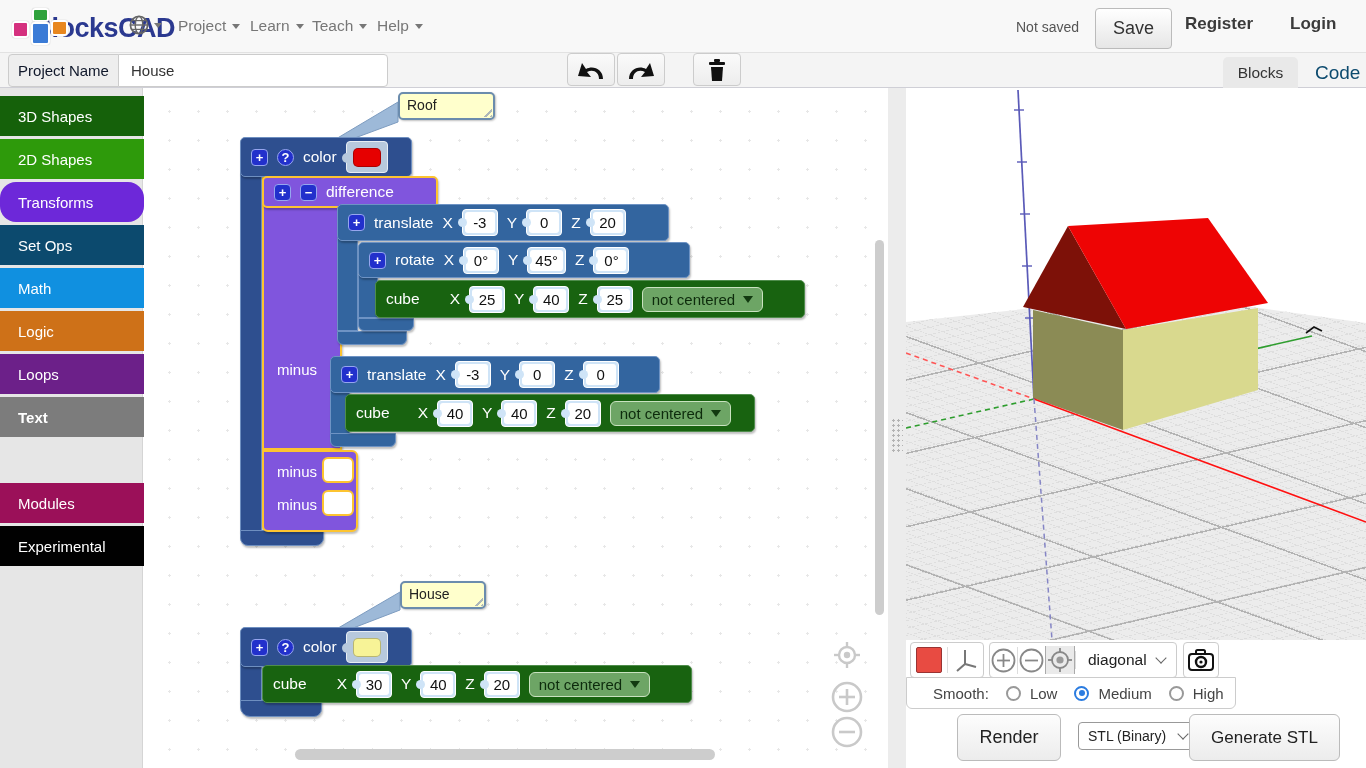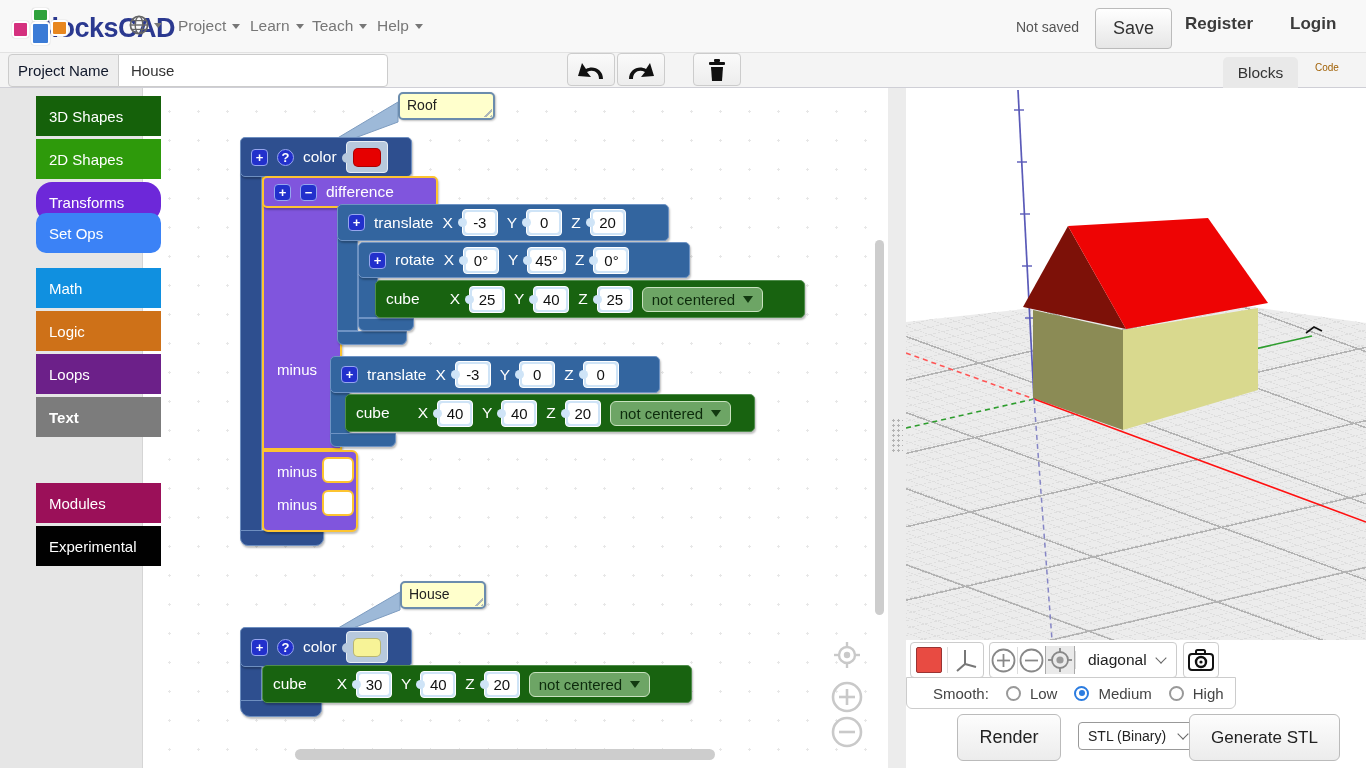--- a/index.html
+++ b/index.html
@@ -36,27 +36,27 @@
     border:1px solid #ccc; border-radius:4px 0 0 4px; color:#0f172a; font-size:15px;
     display:flex; align-items:center; justify-content:center; }
   .pn-input { position:absolute; left:118px; top:1px; width:270px; height:33px; background:#fff;
     border:1px solid #ccc; border-radius:0 4px 4px 0; color:#333; font-size:15px; padding:0 12px;
     font-family:"Liberation Sans",sans-serif; }
   .tb-btn { position:absolute; top:0px; width:48px; height:33px; background:linear-gradient(#fafafa,#ededed);
     border:1px solid #ccc; border-radius:4px; display:flex; align-items:center; justify-content:center; cursor:pointer; }
   .tb-undo { left:567px; } .tb-redo { left:617px; } .tb-trash { left:693px; }
   .blocks-pill { position:absolute; left:1223px; top:4px; width:75px; height:31px; background:#e9e9e9;
     border-radius:5px 5px 0 0; color:#333; font-size:15.5px; display:flex; align-items:center; justify-content:center; cursor:pointer; }
-  .code-link { position:absolute; left:1315px; top:9px; color:#a16207; font-size:10px; cursor:pointer; }
+  .code-link { position:absolute; left:1315px; top:9px; color:#0c4a6e; font-size:19px; cursor:pointer; }
 
   
   .sidebar-bg { position:absolute; left:0; top:88px; width:143px; height:680px; background:#e6e6e6;
     border-right:1px solid #d5d5d5; z-index:5; }
-  .cat { position:absolute; left:0; width:125px; height:40px; color:#fff; font-size:15px;
-    display:flex; align-items:center; padding-left:13px; cursor:pointer; z-index:6;margin-left:36px; }
+  .cat { position:absolute; left:0; width:144px; height:40px; color:#fff; font-size:15px;
+    display:flex; align-items:center; padding-left:18px; cursor:pointer; z-index:6; }
 
   
   .workspace { position:absolute; left:143px; top:88px; width:745px; height:680px; background:#fff;
     background-image:radial-gradient(#e7e7e7 1.2px, transparent 1.4px); background-size:29px 29px;
     background-position:12px 9px; z-index:1; }
   .wires { position:absolute; left:0; top:0; width:1366px; height:768px; pointer-events:none; z-index:2; }
 
   .blockpart { position:absolute; box-shadow:1px 2px 2px rgba(0,0,0,.25); }
   .navy { background:#2e4f8f; border:1px solid #6e8fc0; }
   .steel { background:#33659f; border:1px solid #6e93c4; }
@@ -202,21 +202,21 @@
       </svg>
     </div>
     <div class="blocks-pill">Blocks</div>
     <span class="code-link">Code</span>
   </div>
 
   <div class="sidebar-bg"></div>
   <div class="cat" style="top: 96px; background: rgb(21, 97, 10);">3D Shapes</div>
   <div class="cat" style="top: 139px; background: rgb(46, 154, 11);">2D Shapes</div>
   <div class="cat" style="top: 182px; background: #6d28d9; border-radius: 16px;">Transforms</div>
-  <div class="cat" style="top: 213px; background: #3b82f6; border-radius: 10px;">Set Ops</div>
+  <div class="cat" style="top: 225px; background: #0c4a6e;">Set Ops</div>
   <div class="cat" style="top: 268px; background: rgb(16, 144, 224);">Math</div>
   <div class="cat" style="top: 311px; background: rgb(206, 113, 24);">Logic</div>
   <div class="cat" style="top: 354px; background: rgb(108, 32, 137);">Loops</div>
   <div class="cat" style="top: 397px; background: rgb(124, 124, 124); font-weight: bold;">Text</div>
   <div class="cat" style="top: 483px; background: rgb(155, 16, 89);">Modules</div>
   <div class="cat" style="top: 526px; background: rgb(1, 1, 1);">Experimental</div>
 
   <div class="workspace"></div>
 
   <svg class="wires">

